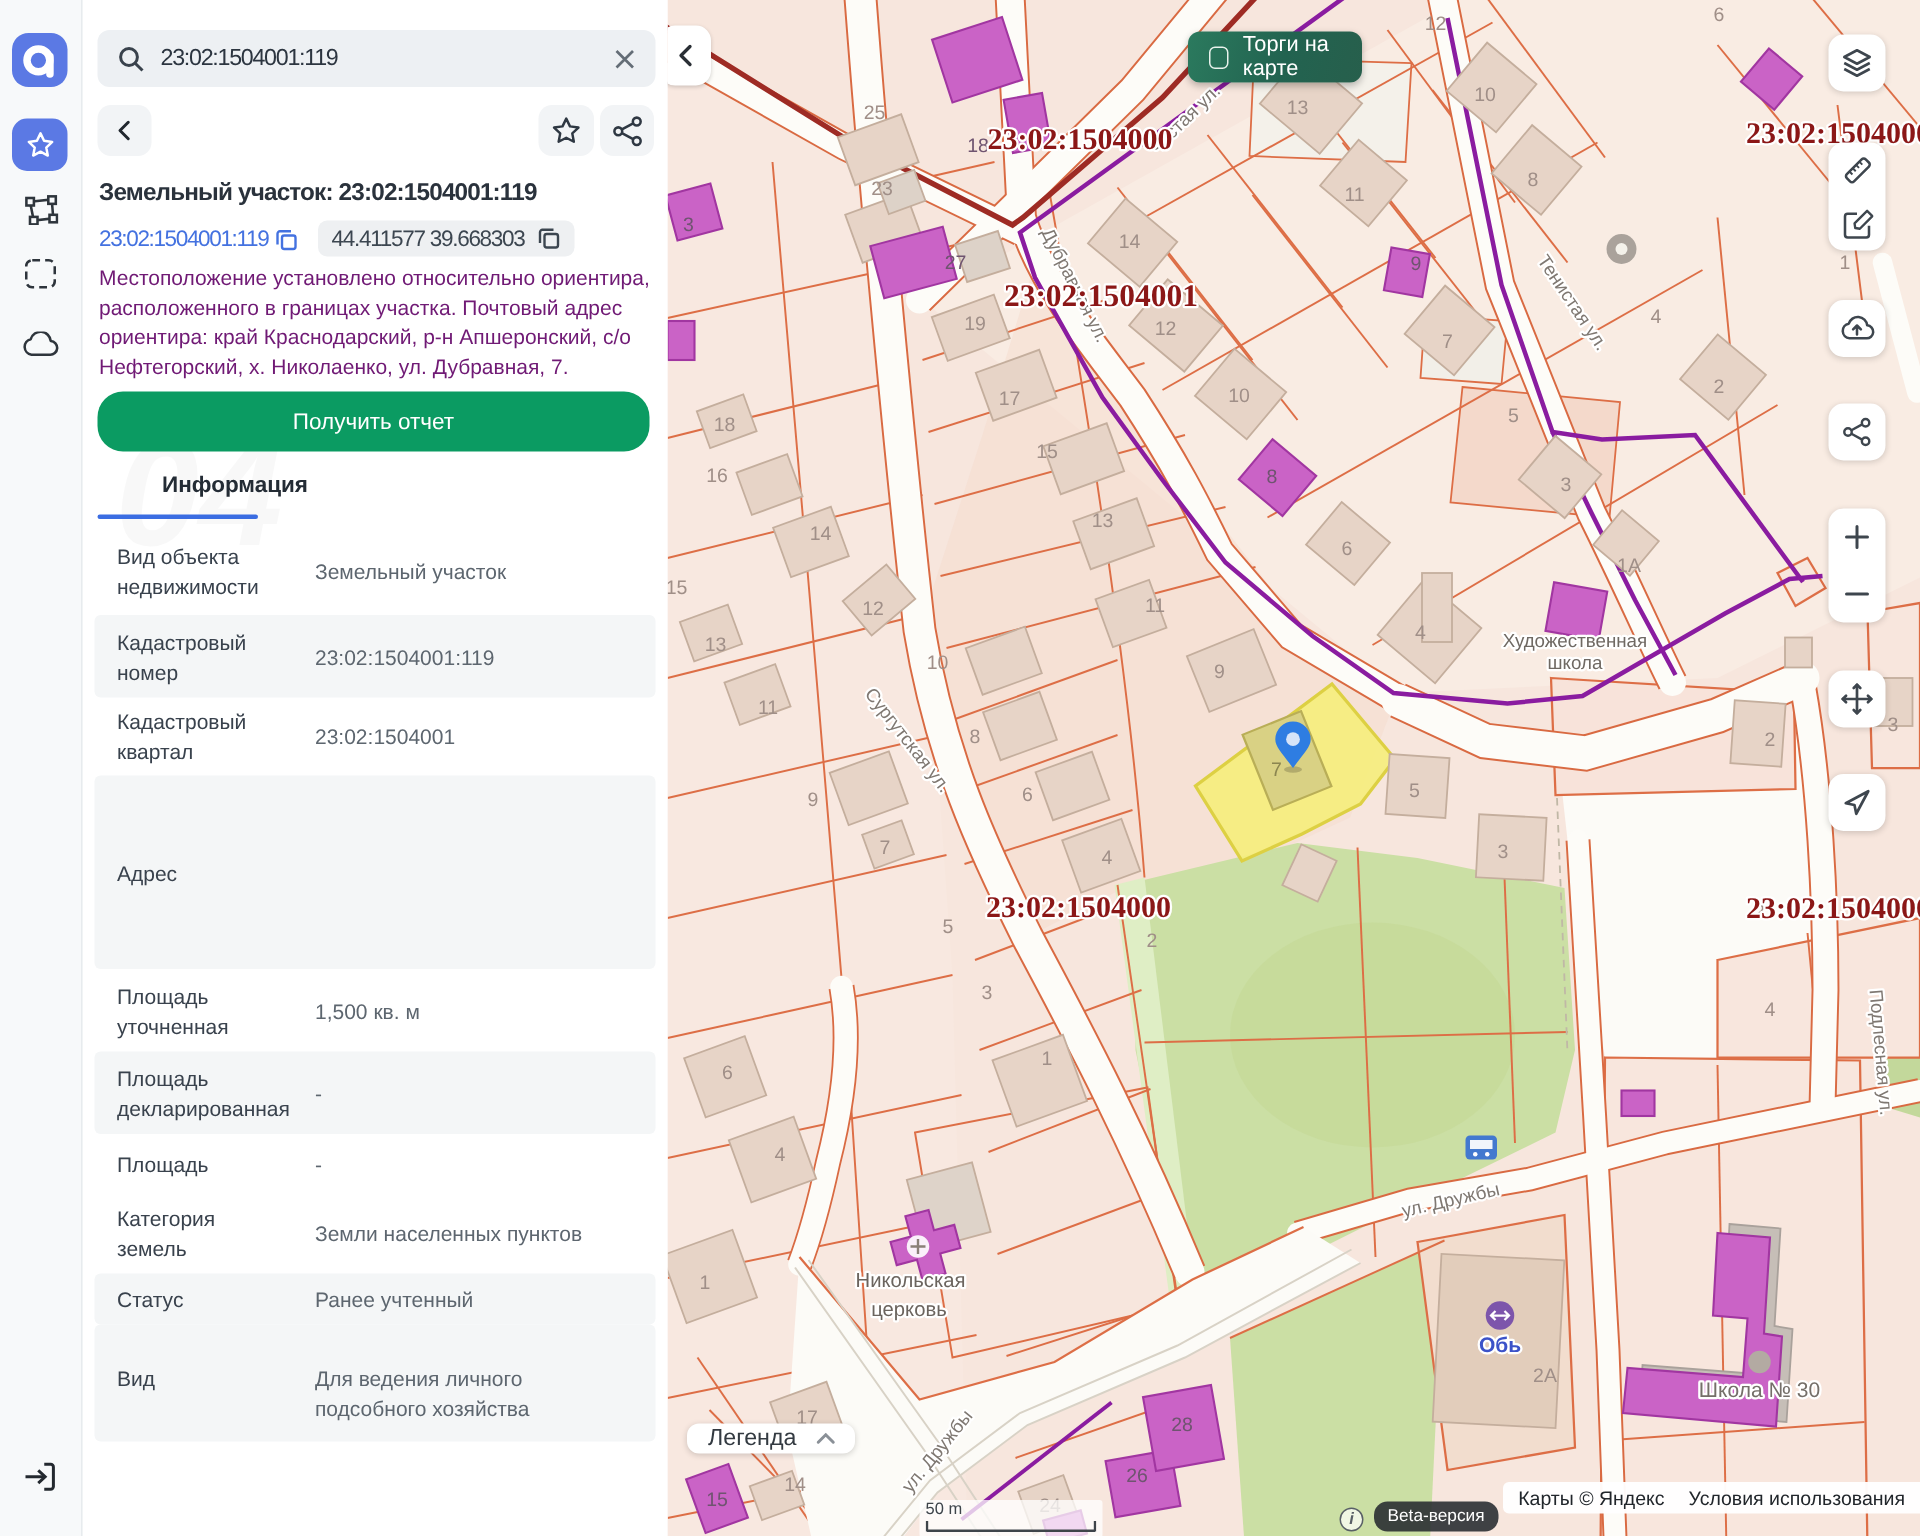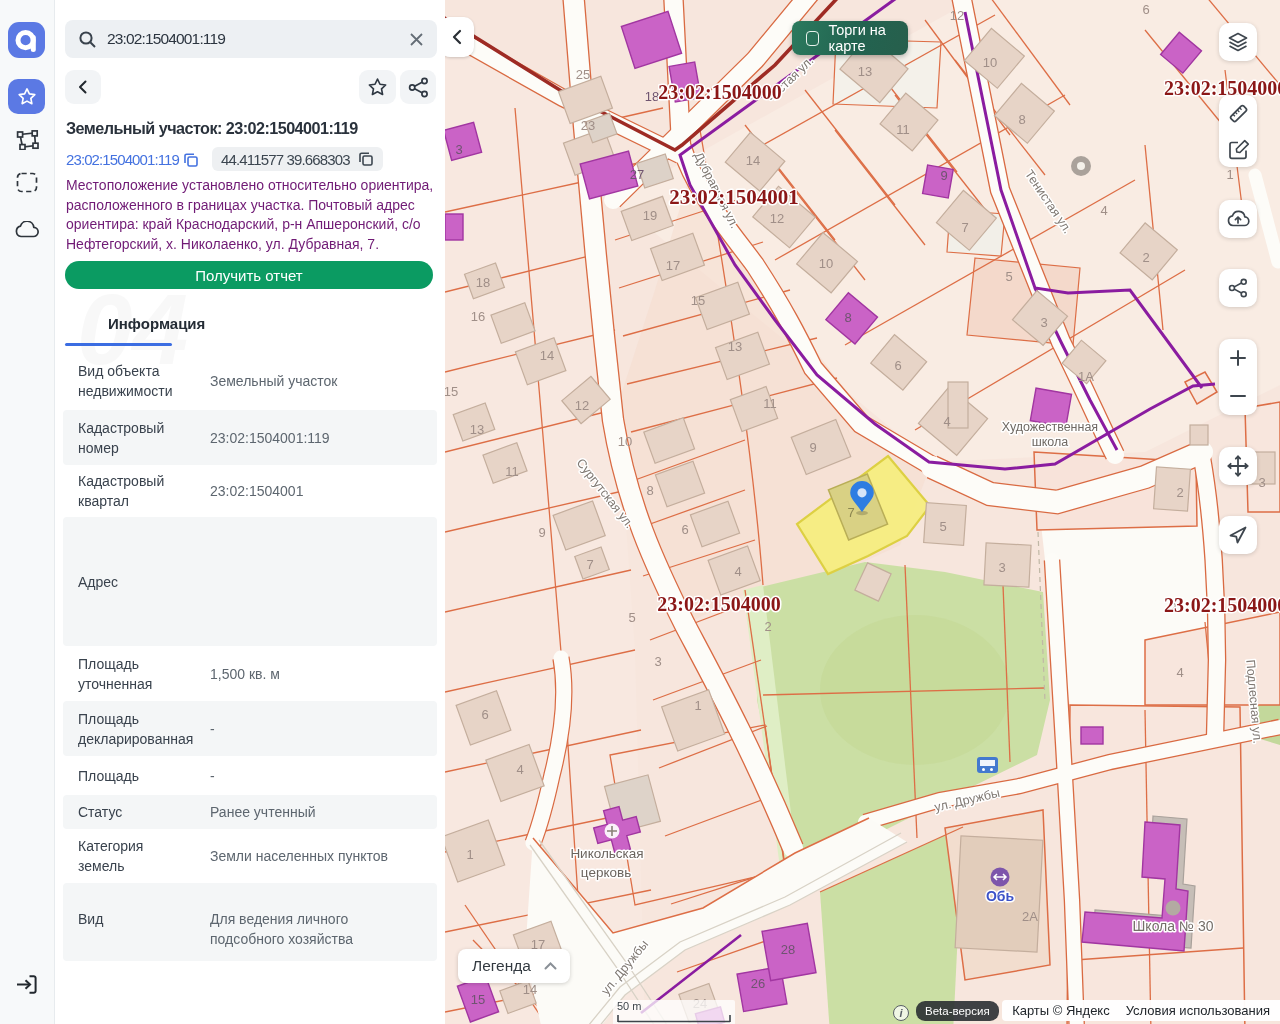--- a/index.html
+++ b/index.html
@@ -21,21 +21,21 @@
   .hbtn { position:absolute; top:70px; height:34px; background:#f2f4f6; border-radius:9px;
     display:flex; align-items:center; justify-content:center; }
   #title { position:absolute; left:11px; top:119px; font-size:16.2px; font-weight:bold;
     color:#2a323c; letter-spacing:-0.55px; }
   #chips { position:absolute; left:11px; top:147px; height:24px; }
   #link1 { position:absolute; left:0; top:4px; color:#4472e0; font-size:15px; letter-spacing:-0.9px; white-space:nowrap; }
   #chip2 { position:absolute; left:146px; top:0; height:24px; background:#eef0f2; border-radius:6px;
     display:flex; align-items:center; padding:0 9px; font-size:15px; color:#3c4650; letter-spacing:-0.85px; white-space:nowrap; }
   #para { position:absolute; left:11px; top:176px; width:370px; font-size:14px;
     line-height:19.7px; color:#701a75; }
-  #getreport { position:absolute; left:10px; top:261px; width:368px; height:28px;
+  #getreport { position:absolute; left:10px; top:261px; width:368px; height:40px;
     background:#0b9b62; border-radius:17px; color:#fff; font-size:15px;
     display:flex; align-items:center; justify-content:center; }
   #tab { position:absolute; left:20px; top:315px; font-size:15px; font-weight:bold; color:#242c35;margin-left:33px; }
   #tabline { position:absolute; left:10px; top:343px; width:107px; height:3px; background:#3b6de2; border-radius:2px; }
   #tbl { position:absolute; left:0; top:352px; width:390px; }
   .row { position:relative; width:374px; margin-left:8px; border-radius:4px; }
   .row.g { background:#f4f6f7; }
   .lab { position:absolute; left:15px; top:50%; transform:translateY(-50%);
     width:125px; font-size:14px; color:#39424d; line-height:20px; }
   .val { position:absolute; left:147px; top:50%; transform:translateY(-50%);
@@ -48,24 +48,24 @@
     border-radius:10px; box-shadow:0 1px 3px rgba(0,0,0,.18); z-index:40;
     display:flex; align-items:center; justify-content:center; }
   #torgi { position:absolute; left:347px; top:21px; width:116px; height:34px; border-radius:8px;
     background:linear-gradient(105deg,#2b7a5e 0%,#226350 55%,#275f4c 100%);
     box-shadow:0 2px 5px rgba(0,0,0,.25); z-index:40; display:flex; align-items:center; overflow:hidden; }
   #torgi .cb { width:15px; height:15px; border:1.6px solid #e8f2ec; border-radius:4px; margin-left:14px; }
   #torgi .tx { color:#fff; font-size:14.5px; margin-left:10px; }
   .mbtn { position:absolute; left:774px; width:38px; background:#fff; border-radius:10px;
     box-shadow:0 1px 4px rgba(0,0,0,.16); z-index:40;
     display:flex; flex-direction:column; align-items:center; justify-content:center; }
-  #legend { position:absolute; left:13px; top:949px; width:112px; height:34px; background:#fff;
+  #legend { position:absolute; left:13px; top:949px; width:112px; height:20px; background:#fff;
     border-radius:8px; box-shadow:0 1px 4px rgba(0,0,0,.18); z-index:40;
     display:flex; align-items:center; font-size:15.5px; color:#333a41; }
-  #attrib { position:absolute; right:0; bottom:3px; height:21px; background:rgba(255,255,255,.96);
+  #attrib { position:absolute; right:0; bottom:15px; height:21px; background:rgba(255,255,255,.96);
     border-radius:4px 0 0 4px; z-index:40; display:flex; align-items:center;
     font-size:13px; color:#21262b; padding:0 10px 0 10px; }
   #beta { position:absolute; left:471px; bottom:3px; height:18px; background:rgba(37,42,47,.88);
     border-radius:9px; z-index:40; color:#fff; font-size:11.5px;
     display:flex; align-items:center; padding:10px 9px; }
   #info { position:absolute; left:448px; bottom:3px; width:16px; height:16px; border:1.5px solid #596066;
     border-radius:50%; z-index:40; color:#596066; font-size:11px; font-style:italic; font-weight:bold;
     display:flex; align-items:center; justify-content:center; background:rgba(255,255,255,.7); }
   #scale { position:absolute; left:168px; top:1000px; width:122px; z-index:39; background:rgba(255,255,255,0.75); border-radius:2px; padding:0 4px;
     font-size:11px; color:#3e444a; text-shadow:0 0 2px #fff,0 0 2px #fff,0 0 2px #fff; }
@@ -183,27 +183,27 @@
           <div class="val">1,500 кв. м</div>
         </div>
       <div class="row g" style="height:55px">
           <div class="lab">Площадь декларированная</div>
           <div class="val">-</div>
         </div>
       <div class="row" style="height:39px">
           <div class="lab" style="width:140px">Площадь</div>
           <div class="val">-</div>
         </div>
+      <div class="row" style="height:54px">
+          <div class="lab" style="width:100px">Категория земель</div>
+          <div class="val">Земли населенных пунктов</div>
+        </div>
       <div class="row g" style="height:34px">
           <div class="lab" style="width:140px">Статус</div>
           <div class="val">Ранее учтенный</div>
-        </div>
-      <div class="row" style="height:54px">
-          <div class="lab" style="width:100px">Категория земель</div>
-          <div class="val">Земли населенных пунктов</div>
         </div>
       <div class="row g" style="height:78px">
           <div class="lab" style="width:140px;top:26px;transform:none">Вид</div>
           <div class="val" style="top:26px;transform:none">Для ведения личного<br>подсобного хозяйства</div>
         </div>
     </div>
   </div>
 
   <div id="map">
     <svg id="mapsvg" width="835" height="1024" viewBox="0 0 835 1024">

